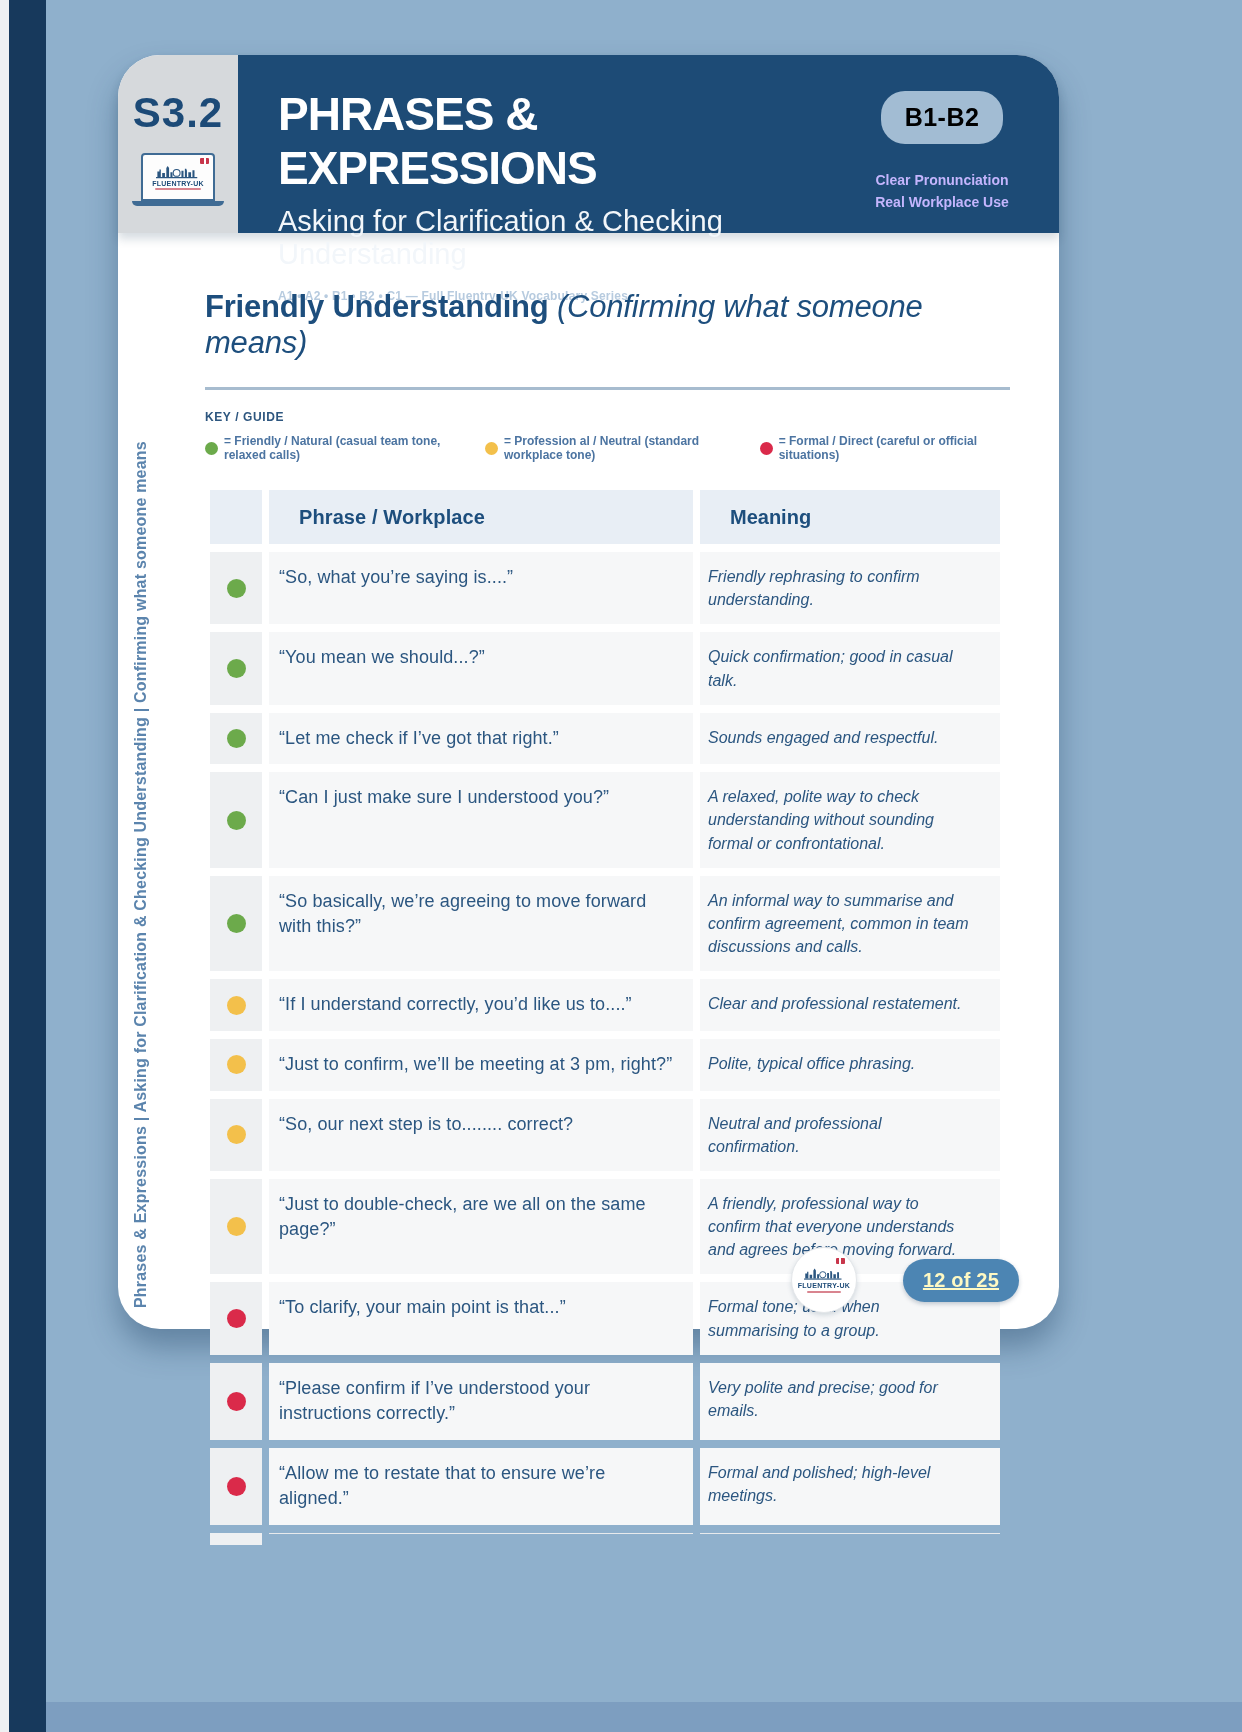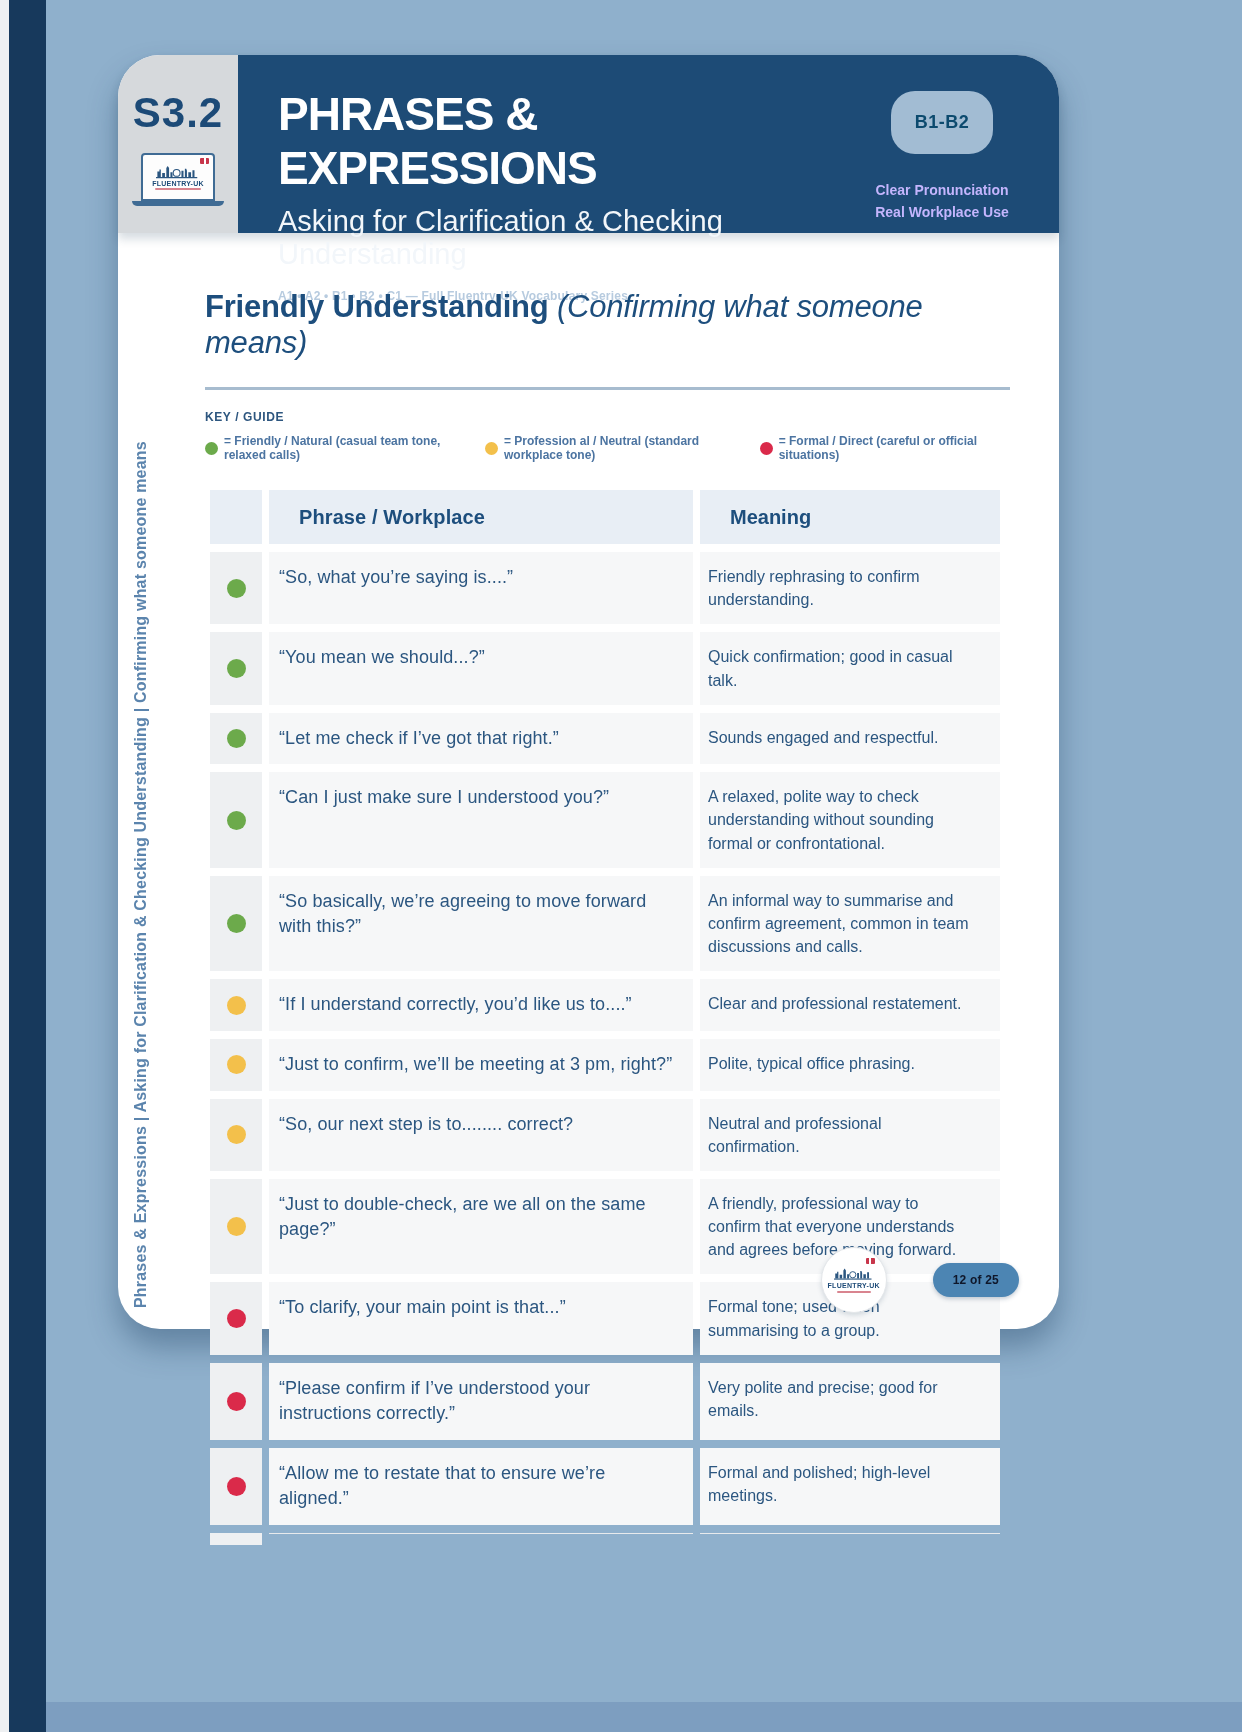--- a/index.html
+++ b/index.html
@@ -42,22 +42,22 @@
 
   .banner {
     flex:1; background:#1d4b76; border-radius:0 42px 0 0;
     display:flex; justify-content:space-between; padding:32px 42px 0 40px;
   }
   .title { font-size:46px; font-weight:800; color:#ffffff; letter-spacing:-1px; }
   .subtitle { margin-top:10px; font-size:29px; font-weight:400; color:#f2f6fa; }
   .series { margin-top:18px; font-size:12px; font-weight:600; color:#b7cbdf; letter-spacing:.2px; }
   .banner-right { display:flex; flex-direction:column; align-items:center; padding-top:4px; min-width:150px; }
   .level-pill {
-    background:#a2bcd3; color:#0c4a6e; font-size:18px; font-weight:800;
-    padding:21px 24px; border-radius:24px; letter-spacing:.5px;
+    background:#a2bcd3; color:#000000; font-size:25px; font-weight:800;
+    padding:12px 24px; border-radius:24px; letter-spacing:.5px;
   }
   .taglines { margin-top:26px; font-size:14px; color:#c4b5fd; text-align:center; line-height:1.55; font-weight:600; }
 
   
   .content { padding:56px 44px 0 87px; }
   .section-heading { font-size:31px; color:#1d4e7d; letter-spacing:-.2px; }
   .section-heading .main { font-weight:800; }
   .section-heading .note { font-weight:500; font-style:italic; }
   .practice { margin-top:16px; display:flex; align-items:center; gap:8px; font-size:20px; font-weight:600; color:#2a5278; letter-spacing:-.2px; }
   .divider { margin-top:26px; width:805px; height:3px; background:#a7bccf; }
@@ -66,21 +66,21 @@
   .legend-item { display:flex; align-items:center; gap:6px; }
   .legend-dot { width:13px; height:13px; border-radius:50%; flex:0 0 auto; }
 
   
   .table { margin-top:28px; width:790px; margin-left:5px; }
   .t-row { display:grid; grid-template-columns:52px 424px 1fr; gap:7px; margin-bottom:8px; }
   .cell { background:#f6f7f8; }
   .dot-cell { background:#eef0f2; display:flex; align-items:center; justify-content:center; }
   .dot { width:19px; height:19px; border-radius:50%; }
   .phrase-cell { padding:13px 14px 13px 10px; font-size:18px; color:#2b5680; line-height:1.42; letter-spacing:.1px; }
-  .meaning-cell { padding:13px 26px 13px 8px; font-size:16px; color:#2b5680; line-height:1.45; }
+  .meaning-cell { padding:13px 26px 13px 8px; font-size:16px; font-style:italic; color:#2b5680; line-height:1.45; }
   .t-head .cell { background:#e8eef5; }
   .t-head .phrase-cell, .t-head .meaning-cell {
     font-size:20px; font-weight:700; font-style:normal; color:#1d4e7d; padding:15px 10px 15px 30px; line-height:1.2;
   }
   .table-stub .dot-cell { height:12px; }
   .table-stub .cell { background:transparent; border-top:1px solid #e8eaec; }
   .table-stub .dot-cell { background:#eef0f2; border-top:none; }
 
   
   .sidebar-vertical {
@@ -95,23 +95,24 @@
   .logo-circle {
     width:66px; height:66px; border-radius:50%; background:#ffffff; border:1px solid #e4e7ea;
     box-shadow:0 2px 5px rgba(40,70,100,.18);
     display:flex; flex-direction:column; align-items:center; justify-content:center; gap:2px; position:relative;
   }
   .logo-flag { position:absolute; top:10px; right:11px; width:9px; height:6px; background:#c8364b; border-radius:1px; }
   .logo-flag:after { content:""; position:absolute; left:50%; top:0; width:2px; height:100%; background:#fff; transform:translateX(-50%); }
   .logo-name { font-size:7px; font-weight:800; color:#1c4a77; letter-spacing:.3px; }
   .logo-tagline { width:34px; height:2px; background:#d9848f; border-radius:1px; }
   .page-pill {
-    background:#4c85b3; color:#0f172a; font-size:12px; font-weight:800;
+    background:#4c85b3; color:#fef9c3; font-size:20px; font-weight:800;
     padding:10px 20px; border-radius:24px; letter-spacing:.2px;
     box-shadow:0 2px 4px rgba(30,60,90,.25);
+    text-decoration:underline;
   }
 </style>
 </head>
 <body>
 
 <div class="left-edge"></div>
 <div class="left-strip"></div>
 <div class="bottom-band"></div>
 
 <div class="card">

